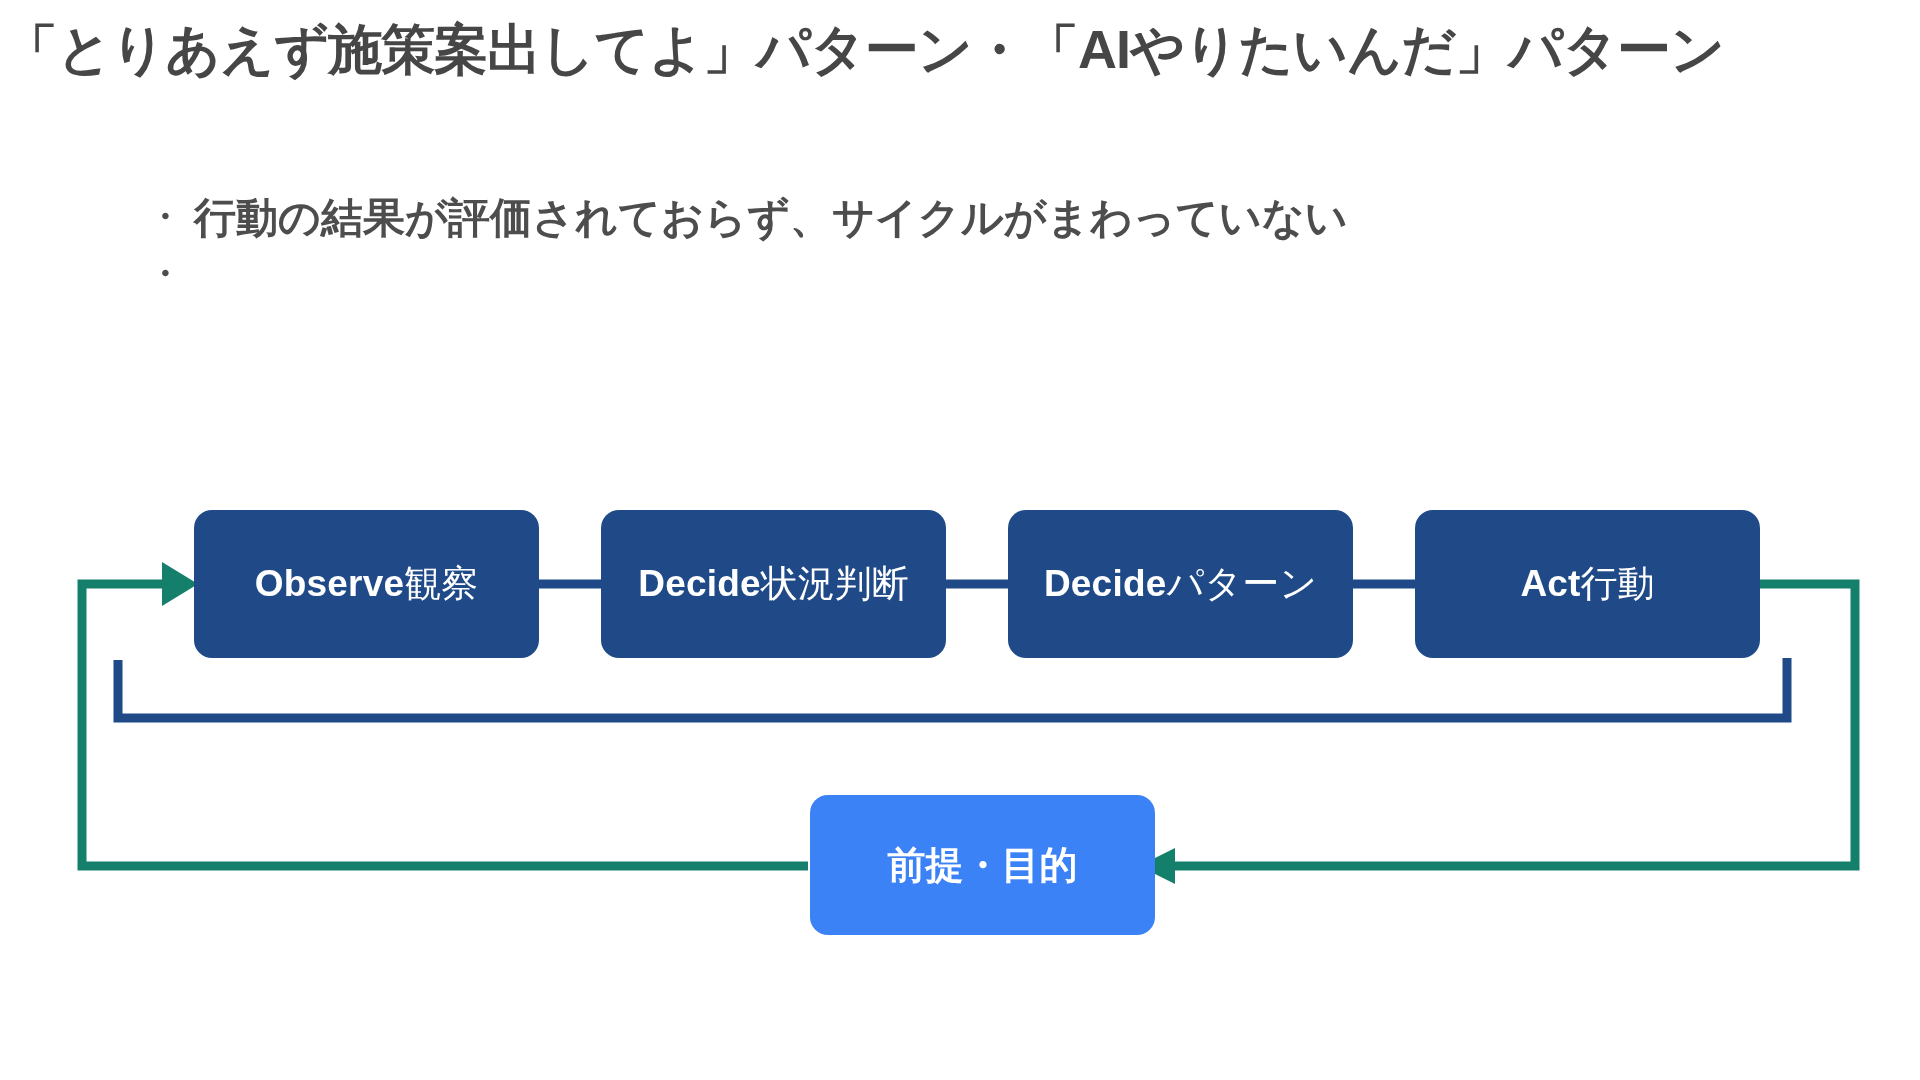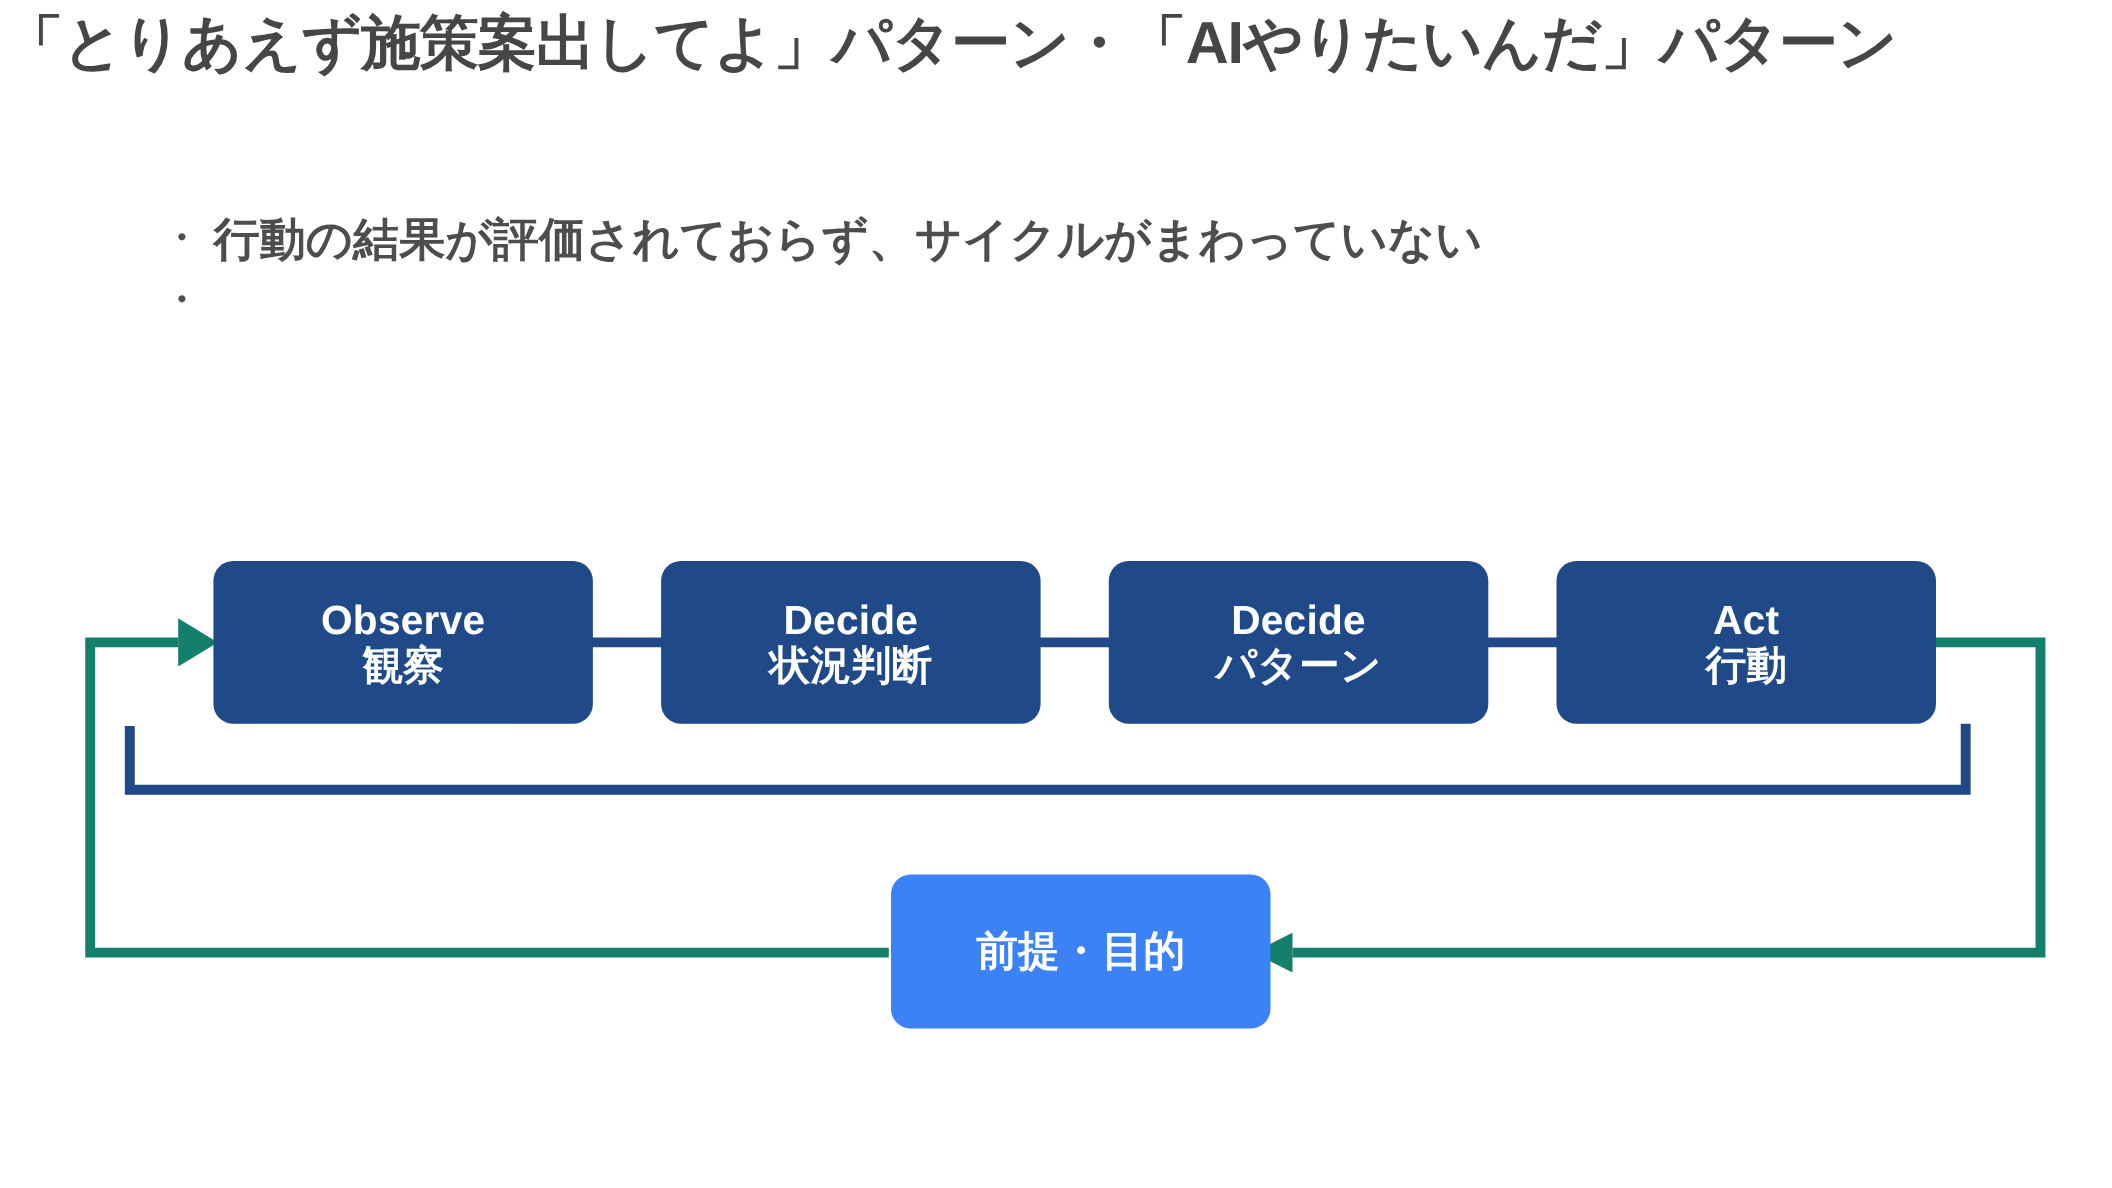--- a/index.html
+++ b/index.html
@@ -4,21 +4,21 @@
 <style>
   html,body{margin:0;padding:0;}
   body{
     width:1920px;height:1080px;background:#ffffff;
     font-family:"Liberation Sans","DejaVu Sans",sans-serif;
     overflow:hidden;position:relative;
   }
   #slide{position:absolute;inset:0;}
 
   .title{
-    position:absolute;left:4px;top:10px;width:1880px;
+    position:absolute;left:4px;top:20px;width:1880px;
     font-size:54px;font-weight:bold;color:#464646;
     letter-spacing:-1px;white-space:nowrap;line-height:1.1;
   }
 
   .bullets{
     position:absolute;left:148px;top:190px;width:1700px;
   }
   .bullet{
     display:flex;align-items:flex-start;
     font-size:42px;font-weight:bold;color:#4d4d4d;
@@ -27,26 +27,26 @@
   .bullet .dot{
     width:46px;flex:0 0 46px;text-align:left;font-size:34px;line-height:1.55;
   }
 
   
   #diagram{position:absolute;left:0;top:400px;width:1920px;height:560px;}
   #wires{position:absolute;left:0;top:0;width:1920px;height:560px;}
 
   .node{
     position:absolute;border-radius:18px;
-    display:flex;flex-direction:column;align-items:center;justify-content:center;
+    display:flex;align-items:center;justify-content:center;
     color:#ffffff;text-align:center;line-height:1.12;
     box-sizing:border-box;
   }
   .node .en{font-size:37px;font-weight:bold;letter-spacing:.2px;}
-  .node .jp{font-size:37px;font-weight:bold;}
+  .node .jp{font-size:37px;font-weight:normal;}
   .node.blue{background:#1F4A87;}
   .node.green{background:#3b82f6;}
   .node .single{font-size:38px;font-weight:bold;}
 
   #n-observe{left:194px;top:110px;width:345px;height:148px;}
   #n-orient {left:601px;top:110px;width:345px;height:148px;}
   #n-decide {left:1008px;top:110px;width:345px;height:148px;}
   #n-act    {left:1415px;top:110px;width:345px;height:148px;}
   #n-premise{left:810px;top:395px;width:345px;height:140px;}
 </style>

